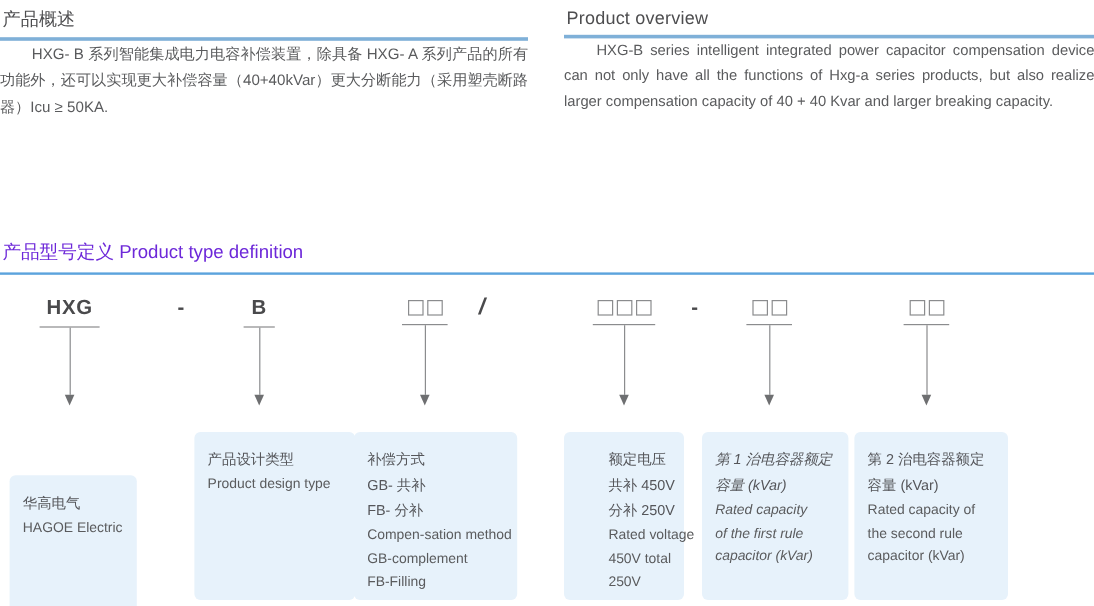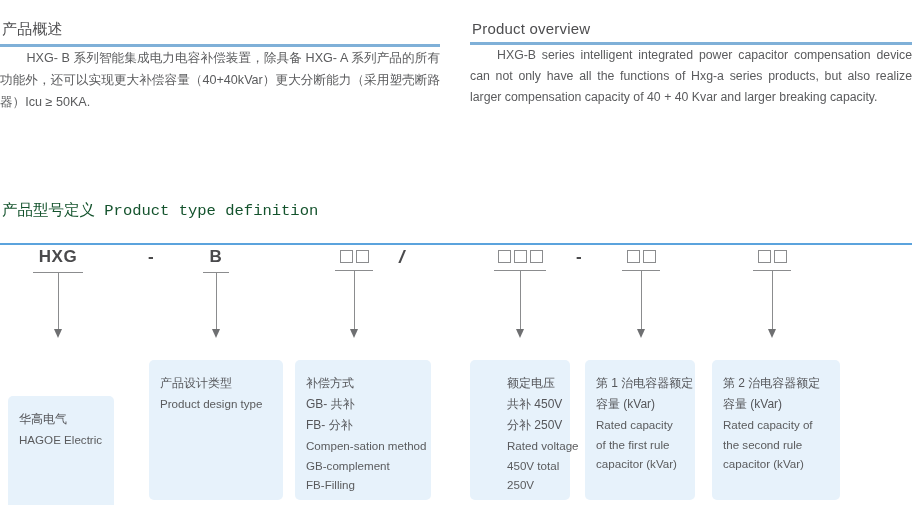--- a/index.html
+++ b/index.html
@@ -11,34 +11,34 @@
   .page{position:relative;width:912px;height:505px;}
 
   
   .intro{position:absolute;top:0;left:0;width:912px;}
   .col{position:absolute;top:0;}
   .col-left{left:0;width:440px;}
   .col-right{left:470px;width:442px;}
 
   .sec-head{
     font-size:15px;color:#4d4d4f;font-weight:400;
-    padding:20px 0 5px 2px;letter-spacing:.2px;
+    padding:7px 0 5px 2px;letter-spacing:.2px;
   }
   .sec-rule{height:3px;background:#7fb0d8;width:100%;}
 
   .para{
     font-size:12.3px;line-height:21px;color:#5a5b5d;
     text-align:justify;text-indent:2.2em;
   }
   .para.cn{font-size:12.6px;line-height:22px;text-indent:2.1em;}
 
   
   .sec2{position:absolute;left:0;top:200px;width:912px;}
   .sec2-title{
-    font-size:15.5px;color:#14532d;padding-left:2px;padding-bottom:22px;font-family:Liberation Mono, monospace;
+    font-size:15.5px;color:#6d28d9;padding-left:2px;padding-bottom:6px;
   }
   .sec2-rule{height:2px;background:#5ba3dd;width:912px;}
 
   
   .diagram{position:absolute;left:0;top:246px;width:912px;height:247px;}
 
   .grp{position:absolute;top:0;text-align:center;}
   .grp .code{
     font-size:17px;font-weight:bold;color:#4a4a4c;
     line-height:22px;letter-spacing:.5px;white-space:nowrap;
@@ -168,21 +168,21 @@
 
   </div>
 
   <div class="cards">
 
     <div class="card" style="left:8px;width:106px;margin-top:36px;">
       <div class="ln cn">华高电气</div>
       <div class="ln">HAGOE Electric</div>
     </div>
 
-    <div class="card" style="left:149px;width:134px;">
+    <div class="card" style="left:162px;width:134px;">
       <div class="ln cn">产品设计类型</div>
       <div class="ln">Product design type</div>
     </div>
 
     <div class="card" style="left:295px;width:136px;">
       <div class="ln cn">补偿方式</div>
       <div class="ln cn">GB- 共补</div>
       <div class="ln cn">FB- 分补</div>
       <div class="ln">Compen-sation method</div>
       <div class="ln">GB-complement</div>
@@ -191,21 +191,21 @@
 
     <div class="card" style="left:470px;width:100px;padding-left:37px;">
       <div class="ln cn">额定电压</div>
       <div class="ln cn">共补 450V</div>
       <div class="ln cn">分补 250V</div>
       <div class="ln">Rated voltage</div>
       <div class="ln">450V total</div>
       <div class="ln">250V</div>
     </div>
 
-    <div class="card" style="left:585px;width:110px;">
+    <div class="card" style="left:585px;width:122px;font-style:italic;">
       <div class="ln cn">第 1 治电容器额定</div>
       <div class="ln cn">容量 (kVar)</div>
       <div class="ln">Rated capacity</div>
       <div class="ln">of the first rule</div>
       <div class="ln">capacitor (kVar)</div>
     </div>
 
     <div class="card" style="left:712px;width:128px;">
       <div class="ln cn">第 2 治电容器额定</div>
       <div class="ln cn">容量 (kVar)</div>

